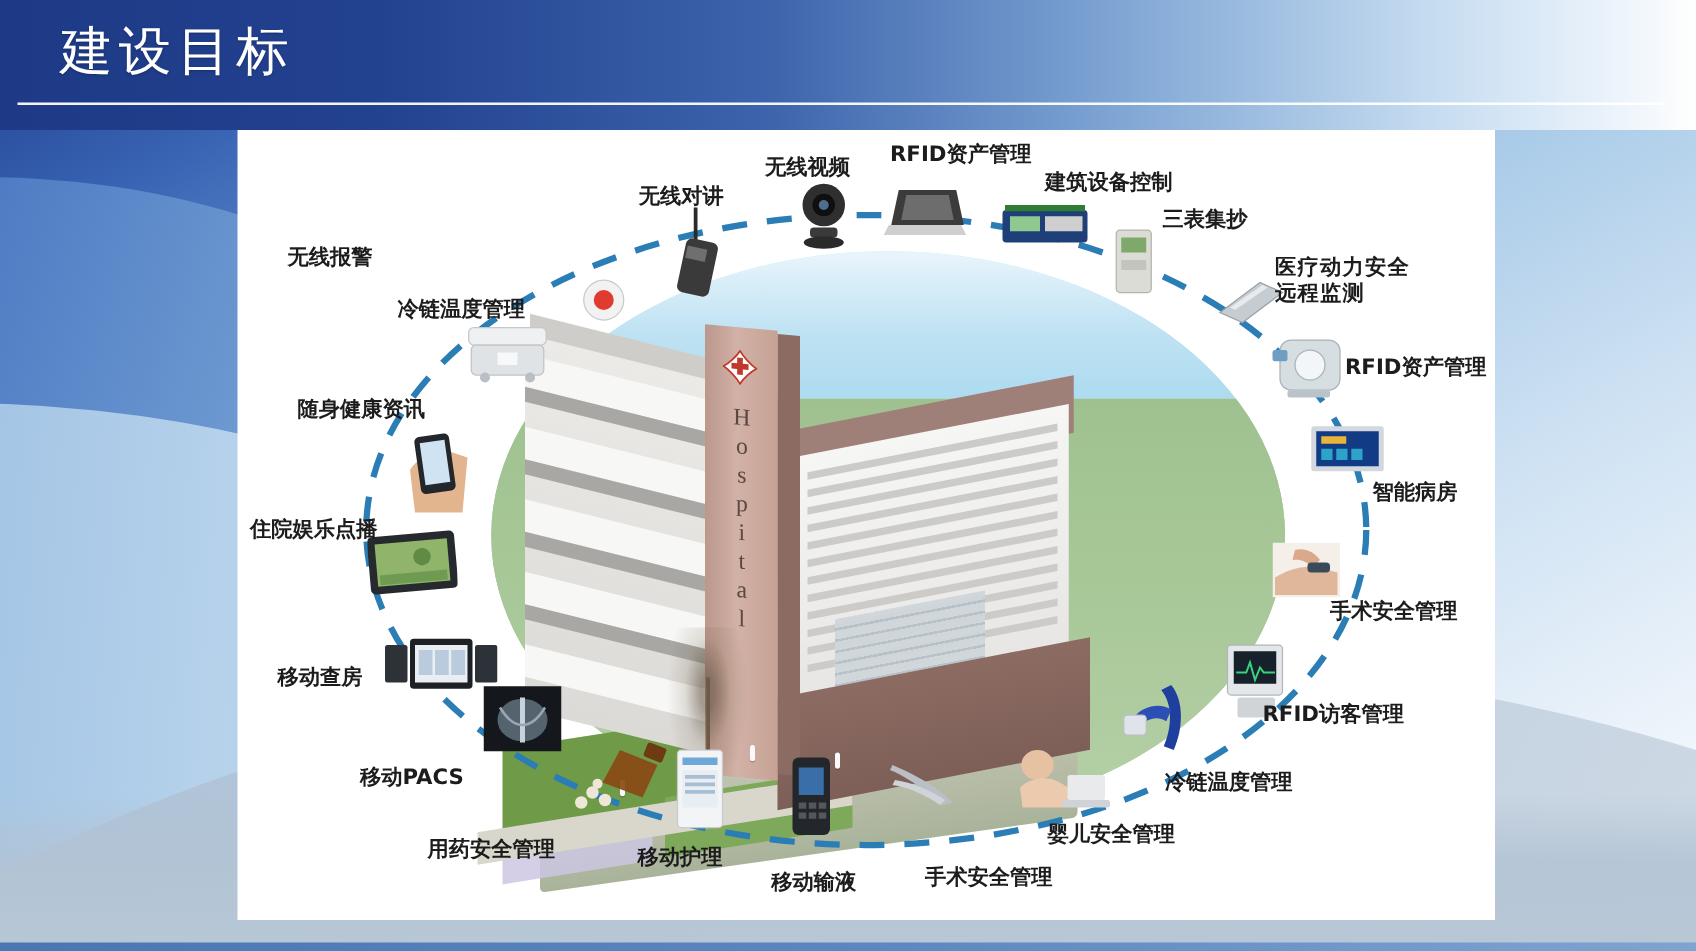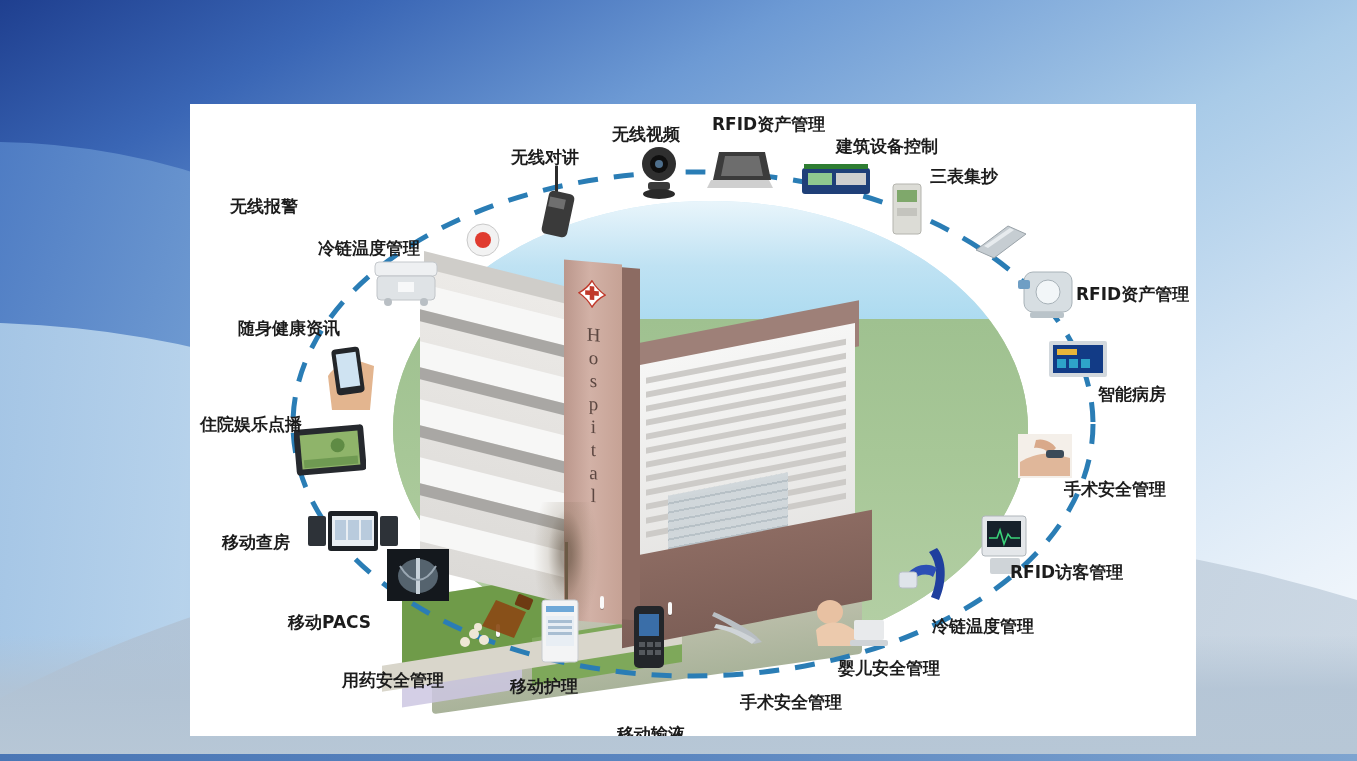--- a/index.html
+++ b/index.html
@@ -160,20 +160,24 @@
 <body>
 
 <div id="slide">
 
   <div class="swoosh swoosh-a"></div>
   <div class="swoosh swoosh-b"></div>
   <div class="swoosh swoosh-c"></div>
   <div class="bottom-haze"></div>
   <div class="bottom-strip"></div>
 
+  <div id="header">
+    <div class="title">建设目标</div>
+    <div class="rule"></div>
+  </div>
 
   <div id="panel">
     <div class="clipbox">
       <div class="fig">
 
         <div class="ellipse">
           <div class="sky"></div>
           <div class="ground"></div>
         </div>
 
@@ -437,28 +441,30 @@
               <circle cx="52" cy="46" r="4" fill="#b9bfc4"></circle>
             </svg>
         </div>
 
         <div class="lab" style="left:40px;top:92px">无线报警</div>
         <div class="lab" style="left:321px;top:43px">无线对讲</div>
         <div class="lab" style="left:422px;top:20px">无线视频</div>
         <div class="lab" style="left:522px;top:10px">RFID资产管理</div>
         <div class="lab" style="left:646px;top:32px">建筑设备控制</div>
         <div class="lab" style="left:740px;top:62px">三表集抄</div>
+        <div class="lab two" style="left:830px;top:100px;letter-spacing:1px;white-space:pre-line">医疗动力安全
+远程监测</div>
         <div class="lab" style="left:886px;top:180px">RFID资产管理</div>
         <div class="lab" style="left:908px;top:280px">智能病房</div>
         <div class="lab" style="left:874px;top:375px">手术安全管理</div>
         <div class="lab" style="left:820px;top:458px">RFID访客管理</div>
         <div class="lab" style="left:742px;top:512px">冷链温度管理</div>
         <div class="lab" style="left:648px;top:554px">婴儿安全管理</div>
         <div class="lab" style="left:550px;top:588px">手术安全管理</div>
-        <div class="lab" style="left:427px;top:620px">移动输液</div>
+        <div class="lab" style="left:427px;top:592px">移动输液</div>
         <div class="lab" style="left:320px;top:572px">移动护理</div>
         <div class="lab" style="left:152px;top:566px">用药安全管理</div>
         <div class="lab" style="left:98px;top:508px">移动PACS</div>
         <div class="lab" style="left:32px;top:428px">移动查房</div>
         <div class="lab" style="left:10px;top:310px">住院娱乐点播</div>
         <div class="lab" style="left:48px;top:214px">随身健康资讯</div>
         <div class="lab" style="left:128px;top:134px">冷链温度管理</div>
 
       </div>
     </div>

